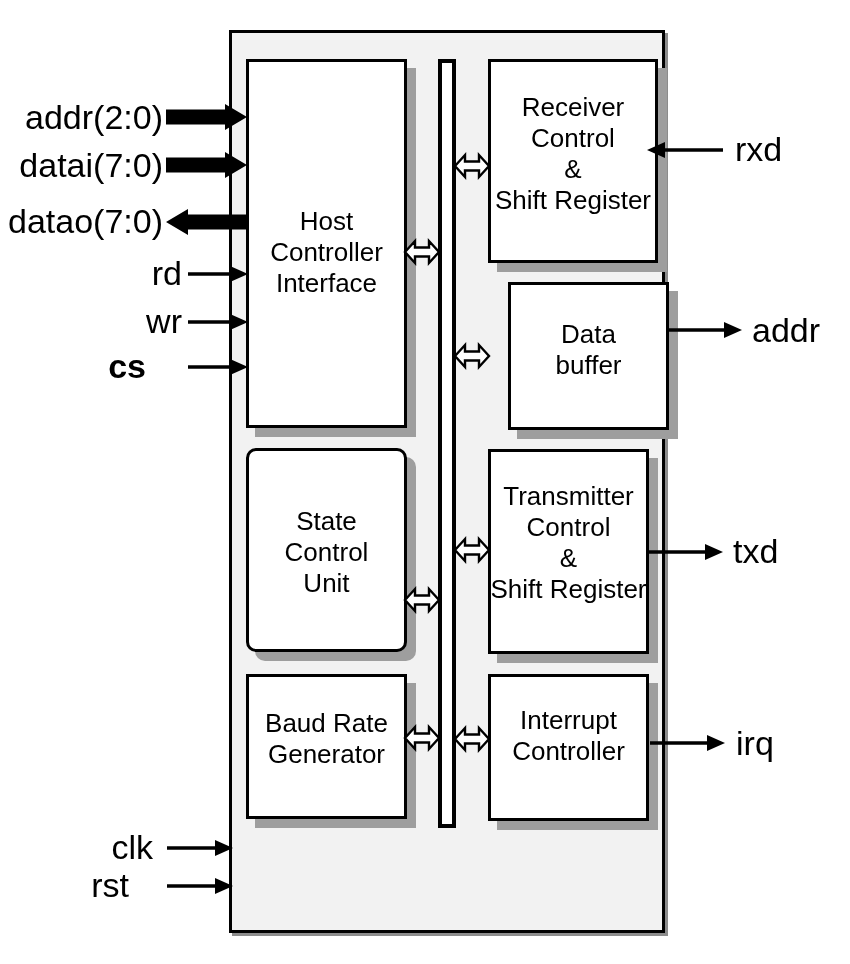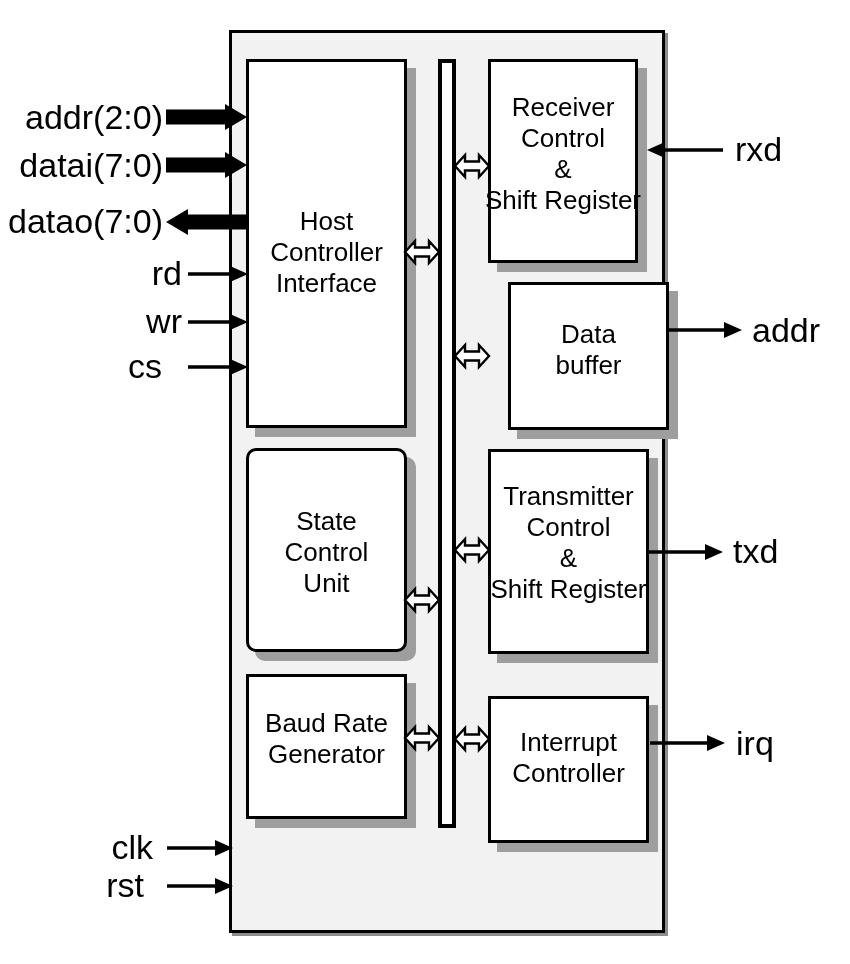--- a/index.html
+++ b/index.html
@@ -31,24 +31,24 @@
     box-shadow:9px 9px 0 var(--shadow,#9e9e9e);
     display:flex;align-items:center;justify-content:center;
     text-align:center;
     font-size:26px;line-height:31px;
     white-space:nowrap;
   }
   .blk .lbl span{display:block;}
   #blk-hci {left:246px;top:59px; width:161px;height:369px;}
   #blk-scu {left:246px;top:448px;width:161px;height:204px;border-radius:10px;}
   #blk-brg {left:246px;top:674px;width:161px;height:145px;}
-  #blk-rcv {left:488px;top:59px; width:150px;height:204px;}
+  #blk-rcv {left:488px;top:59px; width:170px;height:204px;}
   #blk-dbuf{left:488px;top:282px;width:161px;height:148px;margin-left:20px;}
   #blk-tx  {left:488px;top:449px;width:161px;height:205px;}
-  #blk-int {left:488px;top:674px;width:161px;height:147px;margin-top:22px;}
+  #blk-int {left:488px;top:674px;width:161px;height:147px;}
   #blk-hci .lbl{transform:translateY(9px);}
   #blk-scu .lbl{transform:translateY(2px);}
   #blk-brg .lbl{transform:translateY(-8px);}
   #blk-rcv .lbl{transform:translateY(-7px);}
   #blk-dbuf .lbl{transform:translateY(-6px);}
   #blk-tx  .lbl{transform:translateY(-9px);}
   #blk-int .lbl{transform:translateY(-12px);}
   
   #bus{
     position:absolute;left:438px;top:59px;width:18px;height:769px;
@@ -61,23 +61,23 @@
     position:absolute;
     font-size:34px;
     transform:translateY(-50%);
     white-space:nowrap;
   }
   #sig-addr {right:687px;top:117px;}
   #sig-datai{right:687px;top:165px;}
   #sig-datao{right:687px;top:221px;}
   #sig-rd   {right:668px;top:273px;}
   #sig-wr   {right:668px;top:321px;}
-  #sig-cs   {right:688px;top:366px;}
+  #sig-cs   {right:704px;top:366px;font-weight:bold;}
   #sig-clk  {right:697px;top:847px;}
-  #sig-rst  {right:706px;top:885px;text-align:center;}
+  #sig-rst  {right:721px;top:885px;text-align:center;}
   #sig-rxd  {left:735px;top:149px;}
   #sig-sleep{left:752px;top:330px;}
   #sig-txd  {left:733px;top:551px;}
   #sig-irq  {left:736px;top:743px;}
   
   #arrows{
     position:absolute;left:0;top:0;
     pointer-events:none;
   }
   #arrows .solid{fill:var(--line,#000);stroke:none;}

